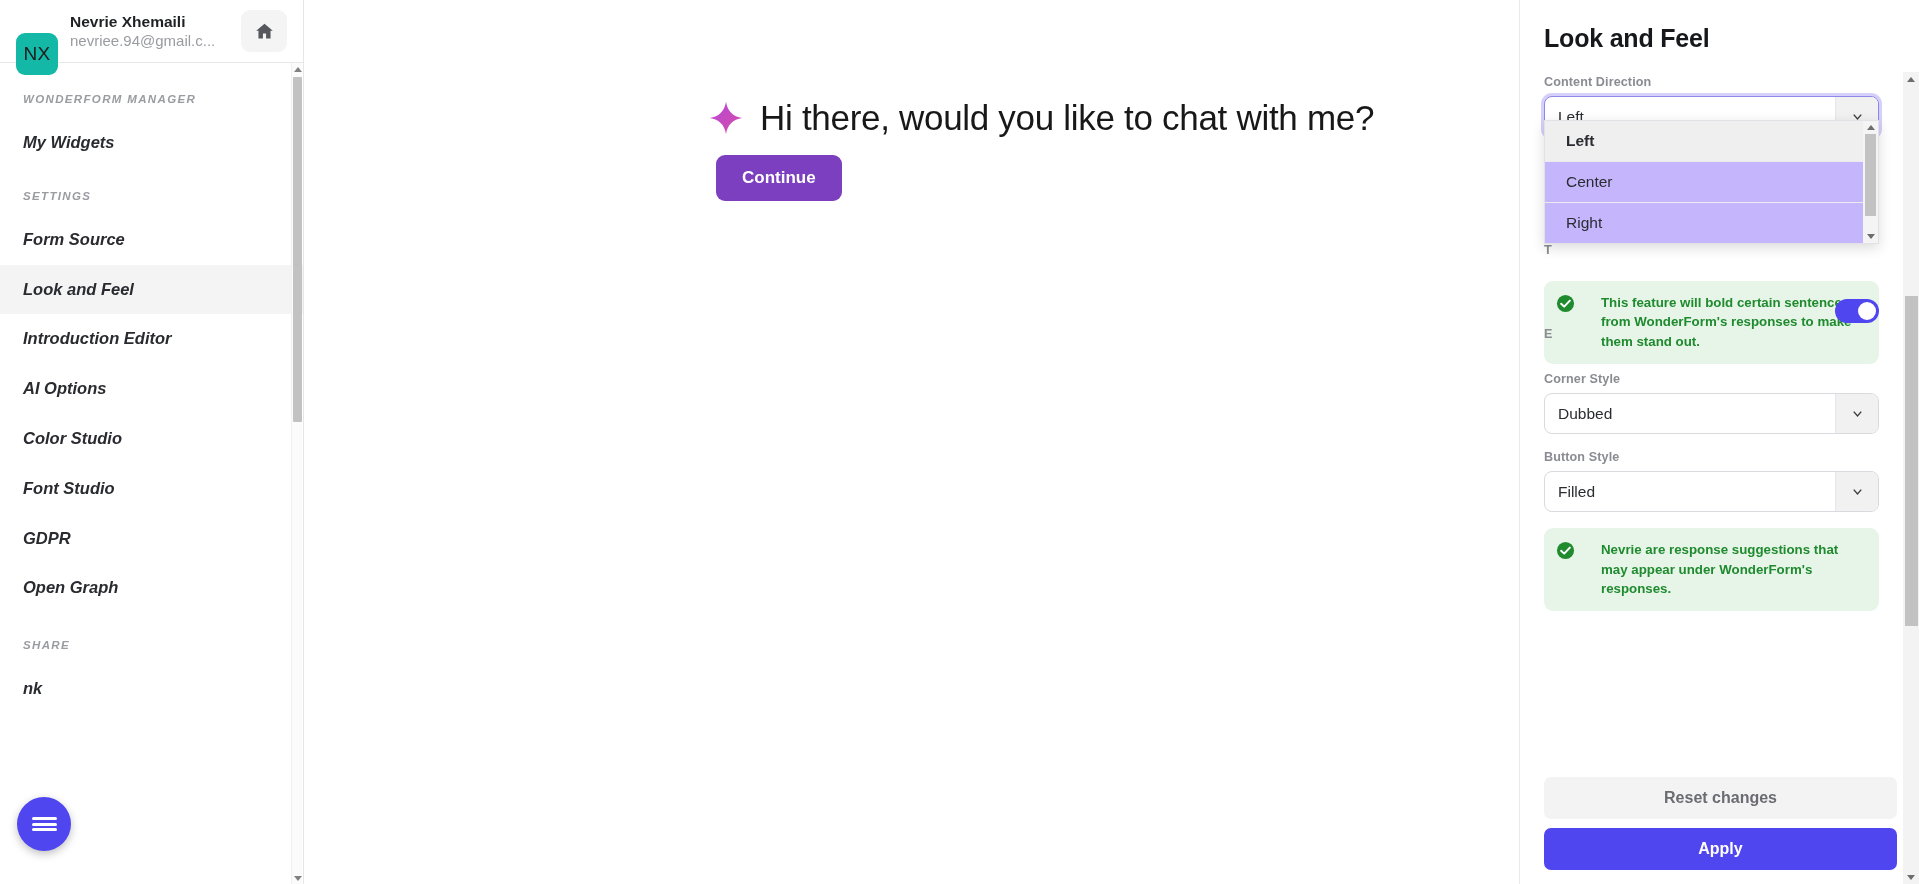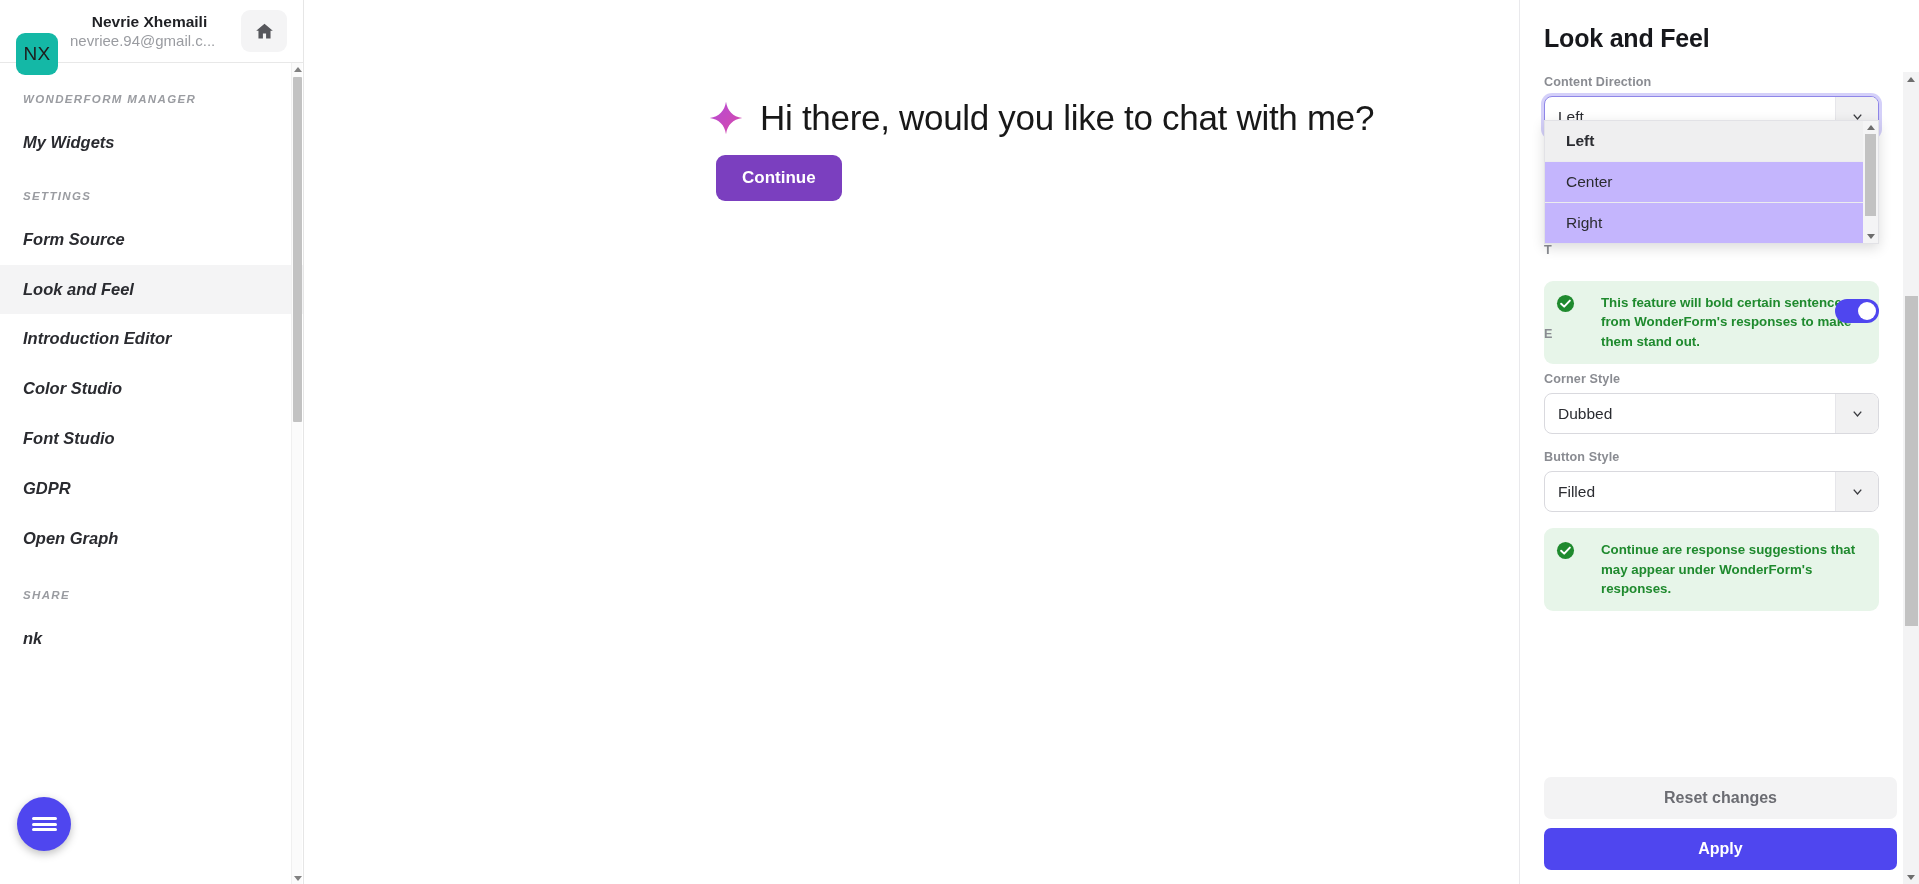--- a/index.html
+++ b/index.html
@@ -33,21 +33,21 @@
     width: 42px; height: 42px;
     border-radius: 9px;
     background: #14b8a6;
     display: flex; align-items: center; justify-content: center;
     font-size: 19px; font-weight: 400; color: #1d1d1d;
     letter-spacing: .2px; flex: 0 0 42px; margin-top: 45px;
   }
   .user-meta { flex: 1 1 auto; min-width: 0; line-height: 1.15; }
   .user-name {
     font-size: 15.5px; font-weight: 700; color: #1f2024;
-    white-space: nowrap; overflow: hidden; text-overflow: ellipsis; text-align: center;
+    white-space: nowrap; overflow: hidden; text-overflow: ellipsis;
   }
   .user-mail {
     font-size: 15px; color: #9a9ca1; font-weight: 400;
     white-space: nowrap; overflow: hidden; text-overflow: ellipsis;
     margin-top: 1px;
   }
   .home-btn {
     width: 46px; height: 42px;
     border-radius: 9px; background: #f4f4f5;
     display: flex; align-items: center; justify-content: center;
@@ -301,20 +301,21 @@
     </div>
 
     <div class="side-scroll">
       <div class="nav-section-title">WONDERFORM MANAGER</div>
       <div class="nav-item">My Widgets</div>
 
       <div class="nav-section-title" style="padding-top:22px;">SETTINGS</div>
       <div class="nav-item">Form Source</div>
       <div class="nav-item active">Look and Feel</div>
       <div class="nav-item">Introduction Editor</div>
+      <div class="nav-item">AI Options</div>
       <div class="nav-item">Color Studio</div>
       <div class="nav-item">Font Studio</div>
       <div class="nav-item">GDPR</div>
       <div class="nav-item">Open Graph</div>
 
       <div class="nav-section-title" style="padding-top:26px;">SHARE</div>
       <div class="nav-item">nk</div>
     </div>
 
     <div class="side-scrollbar">
@@ -426,21 +427,21 @@
               </svg>
           </div>
         </div>
       </div>
 
       <div class="alert">
         <svg class="alert-icon" viewBox="0 0 20 20">
           <circle cx="10" cy="10" r="9" fill="#1f8a2e"></circle>
           <polyline points="5.4,10.2 8.6,13.3 14.6,7" fill="none" stroke="#fff" stroke-width="2.1" stroke-linecap="round" stroke-linejoin="round"></polyline>
         </svg>
-        <div class="alert-text">Continue are response suggestions that may appear under WonderForm's responses.</div>
+        <div class="alert-text">Nevrie are response suggestions that may appear under WonderForm's responses.</div>
       </div>
     </div>
 
     <div class="panel-scrollbar">
       <div class="ps-arrow up">
           <i></i>
         </div>
       <div class="panel-thumb"></div>
       <div class="ps-arrow down">
           <i></i>

